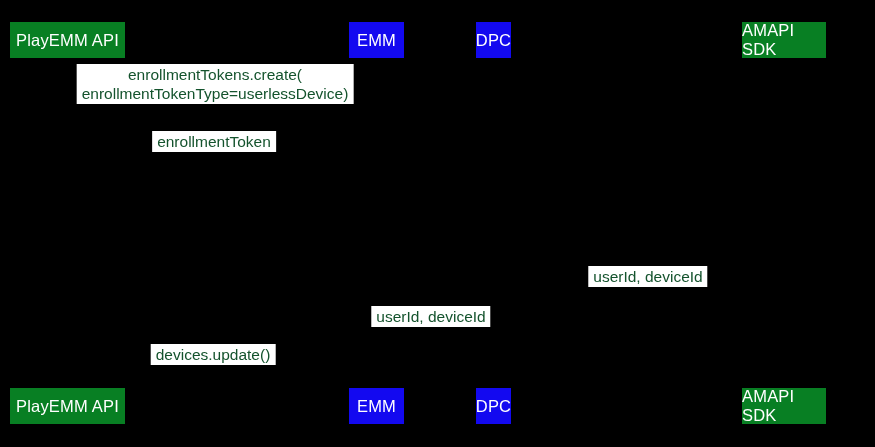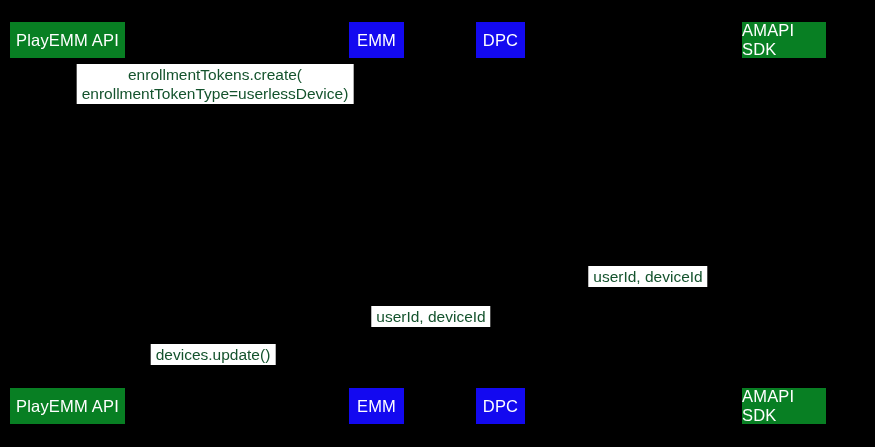--- a/index.html
+++ b/index.html
@@ -8,21 +8,21 @@
     font-family:"Liberation Sans", sans-serif;overflow:hidden;
   }
   .actor{
     position:absolute;height:36px;display:flex;align-items:center;justify-content:center;
     color:#fff;font-size:16.5px;letter-spacing:0.2px;box-sizing:border-box;
   }
   .row-top{top:22px}
   .row-bottom{top:388px}
   .pos-playemm{left:10px;width:115px}
   .pos-emm{left:349px;width:55px}
-  .pos-dpc{left:476px;width:49px}
+  .pos-dpc{left:476px;width:35px}
   .pos-amapi{left:742px;width:84px}
   .msg{
     position:absolute;transform:translateX(-50%);
     background:#fff;color:#14532d;font-size:15.5px;line-height:19px;
     padding:1px 5px;text-align:center;white-space:pre-line;
   }
   .m0{left:215px;top:64px}
   .m1{left:214px;top:131px}
   .m2{left:432px;top:171px}
   .m3{left:647px;top:199px}
@@ -35,20 +35,21 @@
 
 <div class="stage">
 
   <div class="actor row-top pos-playemm" style="background: rgb(8, 127, 35);">PlayEMM API</div>
   <div class="actor row-top pos-emm" style="background: rgb(19, 9, 240);">EMM</div>
   <div class="actor row-top pos-dpc" style="background: rgb(19, 9, 240);">DPC</div>
   <div class="actor row-top pos-amapi" style="background: rgb(8, 127, 35);">AMAPI SDK</div>
 
   <div class="msg m0">enrollmentTokens.create(
 enrollmentTokenType=userlessDevice)</div>
+  <div class="msg m1">enrollmentToken</div>
   <div class="msg m4">userId, deviceId</div>
   <div class="msg m5">userId, deviceId</div>
   <div class="msg m6">devices.update()</div>
 
   <div class="actor row-bottom pos-playemm" style="background: rgb(8, 127, 35);">PlayEMM API</div>
   <div class="actor row-bottom pos-emm" style="background: rgb(19, 9, 240);">EMM</div>
   <div class="actor row-bottom pos-dpc" style="background: rgb(19, 9, 240);">DPC</div>
   <div class="actor row-bottom pos-amapi" style="background: rgb(8, 127, 35);">AMAPI SDK</div>
 
 </div>

